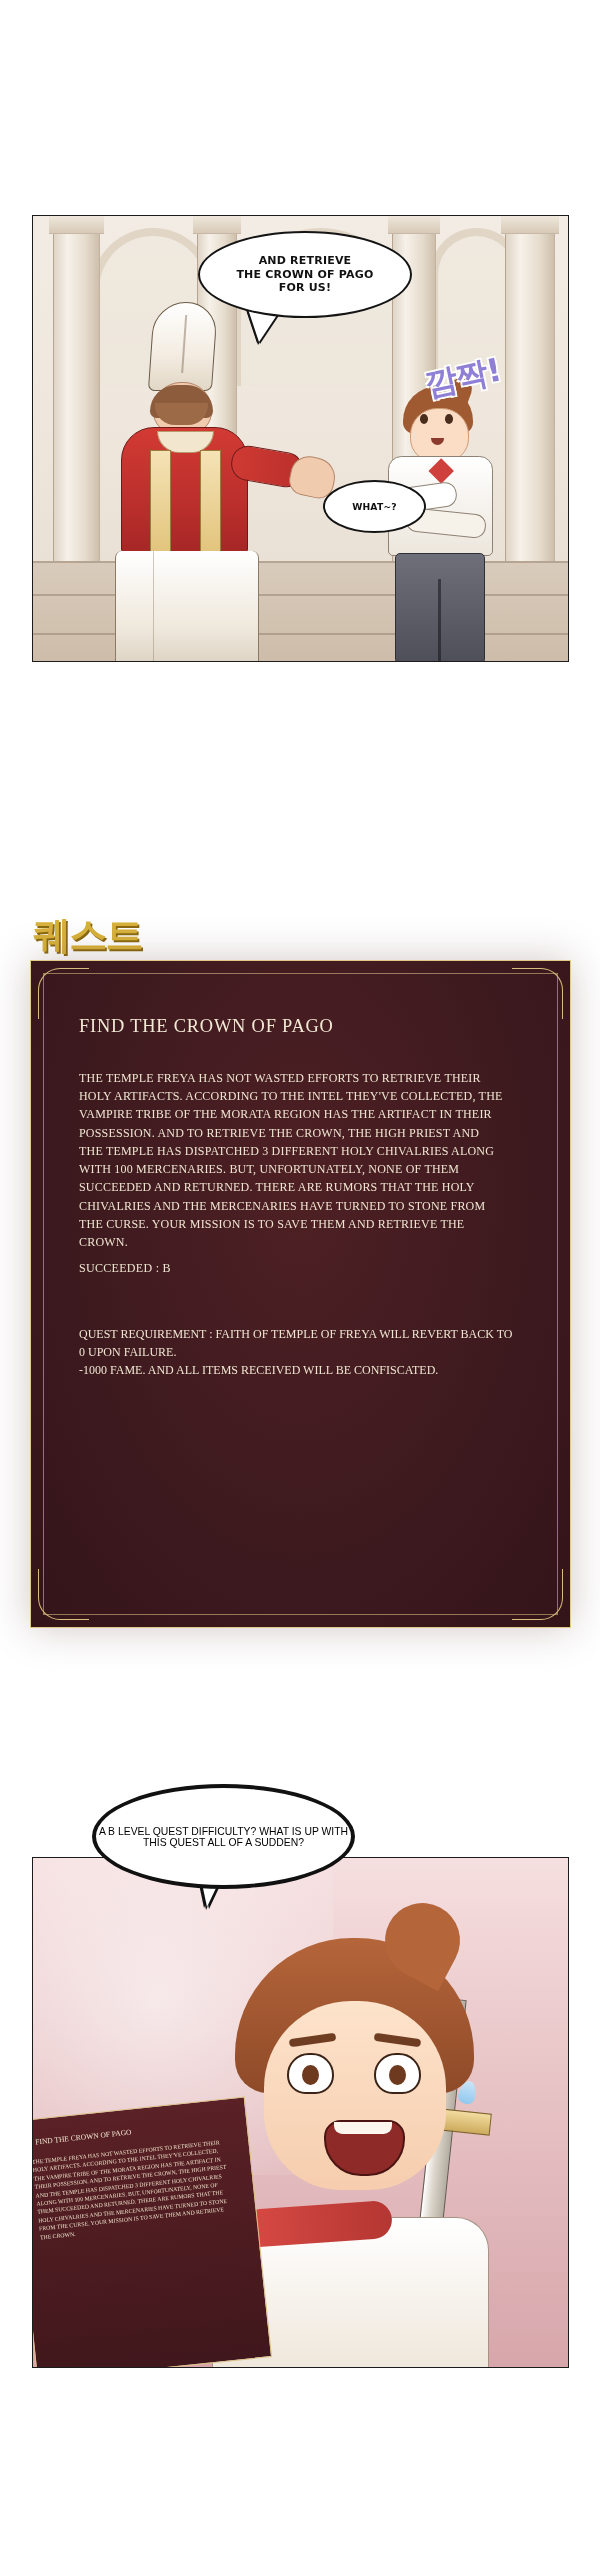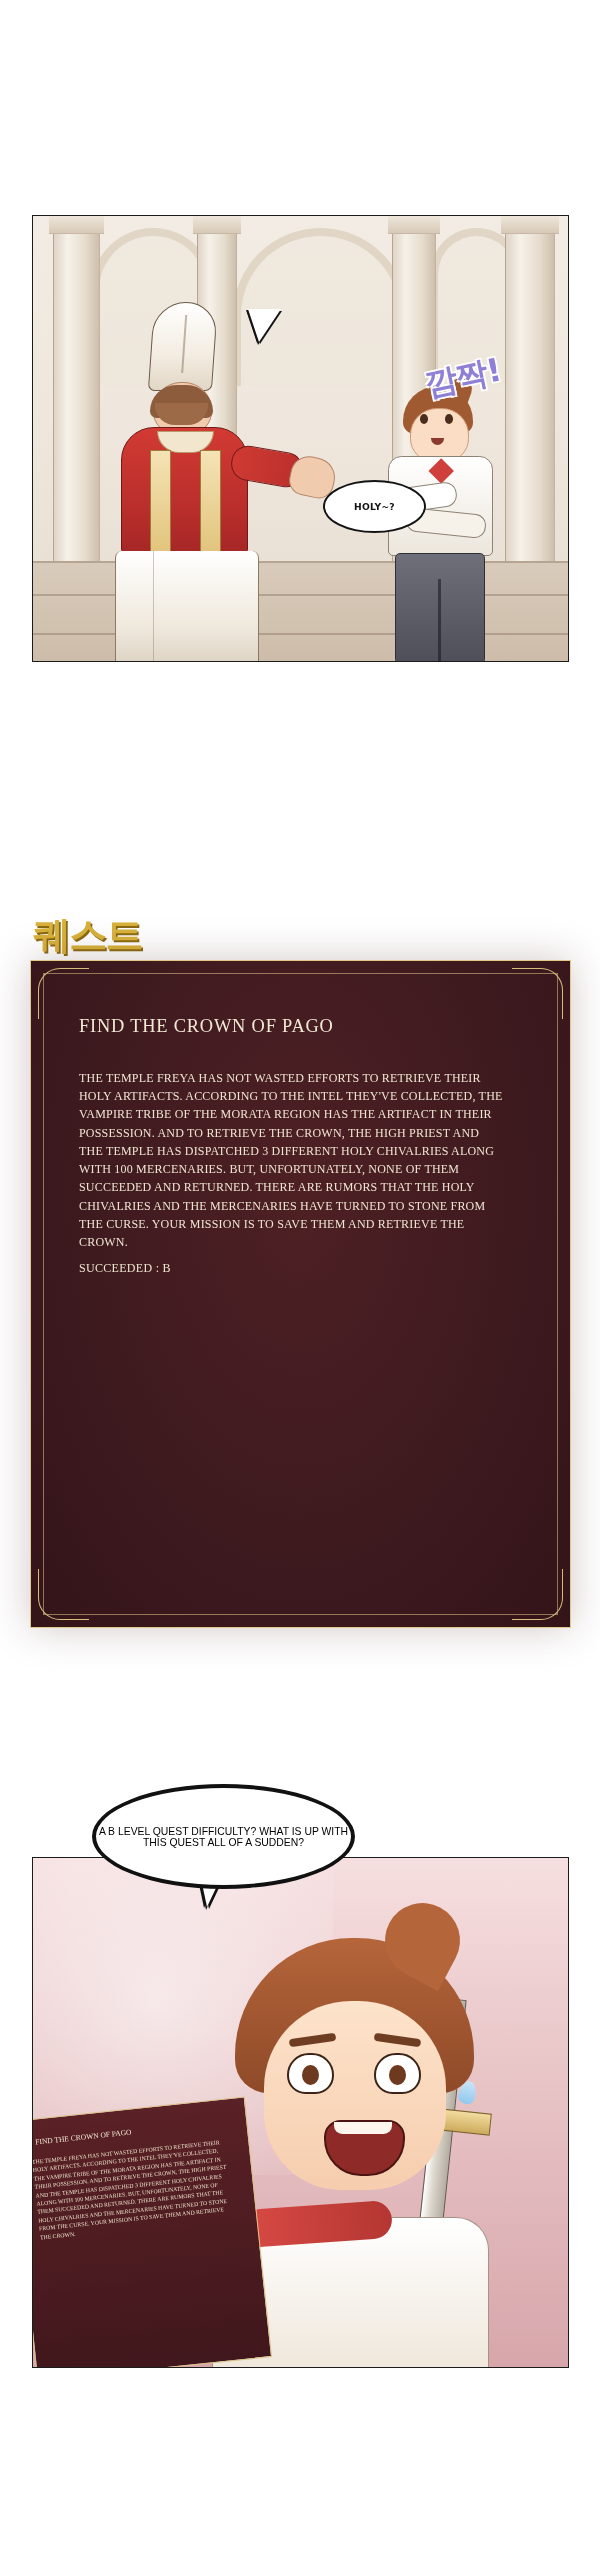--- a/index.html
+++ b/index.html
@@ -743,40 +743,47 @@
         <div class="y-tie"></div>
       </div>
       <div class="y-armL"></div>
       <div class="y-armR"></div>
       <div class="y-pants"></div>
     </div>
 
     <div class="sfx">깜짝!</div>
 
     <div class="b1-tail"></div>
+    <div class="bubble b1">
+      <div class="btext" style="white-space:pre-line">AND RETRIEVE
+THE CROWN OF PAGO
+FOR US!</div>
+    </div>
 
     <div class="bubble b2">
-      <div class="btext">HOLY~?</div>
+      <div class="btext">WHAT~?</div>
     </div>
   </div>
 
   <div class="quest-title-kr">
     <span>퀘스트</span>
   </div>
 
   <div class="quest-box">
     <div class="quest-inner-border"></div>
     <div class="corner tl"></div>
     <div class="corner tr"></div>
     <div class="corner bl"></div>
     <div class="corner br"></div>
 
     <div class="quest-heading">FIND THE CROWN OF PAGO</div>
     <div class="quest-body">THE TEMPLE FREYA HAS NOT WASTED EFFORTS TO RETRIEVE THEIR HOLY ARTIFACTS.  ACCORDING TO THE INTEL THEY'VE COLLECTED, THE VAMPIRE TRIBE OF THE MORATA REGION HAS THE ARTIFACT IN THEIR POSSESSION.  AND TO RETRIEVE THE CROWN, THE HIGH PRIEST AND THE TEMPLE HAS DISPATCHED 3 DIFFERENT HOLY CHIVALRIES ALONG WITH 100 MERCENARIES.  BUT, UNFORTUNATELY, NONE OF THEM SUCCEEDED AND RETURNED.  THERE ARE RUMORS THAT THE HOLY CHIVALRIES AND THE MERCENARIES HAVE TURNED TO STONE FROM THE CURSE.  YOUR MISSION IS TO SAVE THEM AND RETRIEVE THE CROWN.</div>
     <div class="quest-difficulty">SUCCEEDED : B</div>
+    <div class="quest-req" style="white-space:pre-line">QUEST REQUIREMENT : FAITH OF TEMPLE OF FREYA WILL REVERT BACK TO 0 UPON FAILURE.
+-1000 FAME. AND ALL ITEMS RECEIVED WILL BE CONFISCATED.</div>
   </div>
 
   <div class="b3-tail"></div>
   <div class="b3">
     <div class="btext">A B LEVEL QUEST DIFFICULTY? WHAT IS UP WITH THIS QUEST ALL OF A SUDDEN?</div>
   </div>
 
   <div class="panel3">
     <div class="p3-glow"></div>
 

